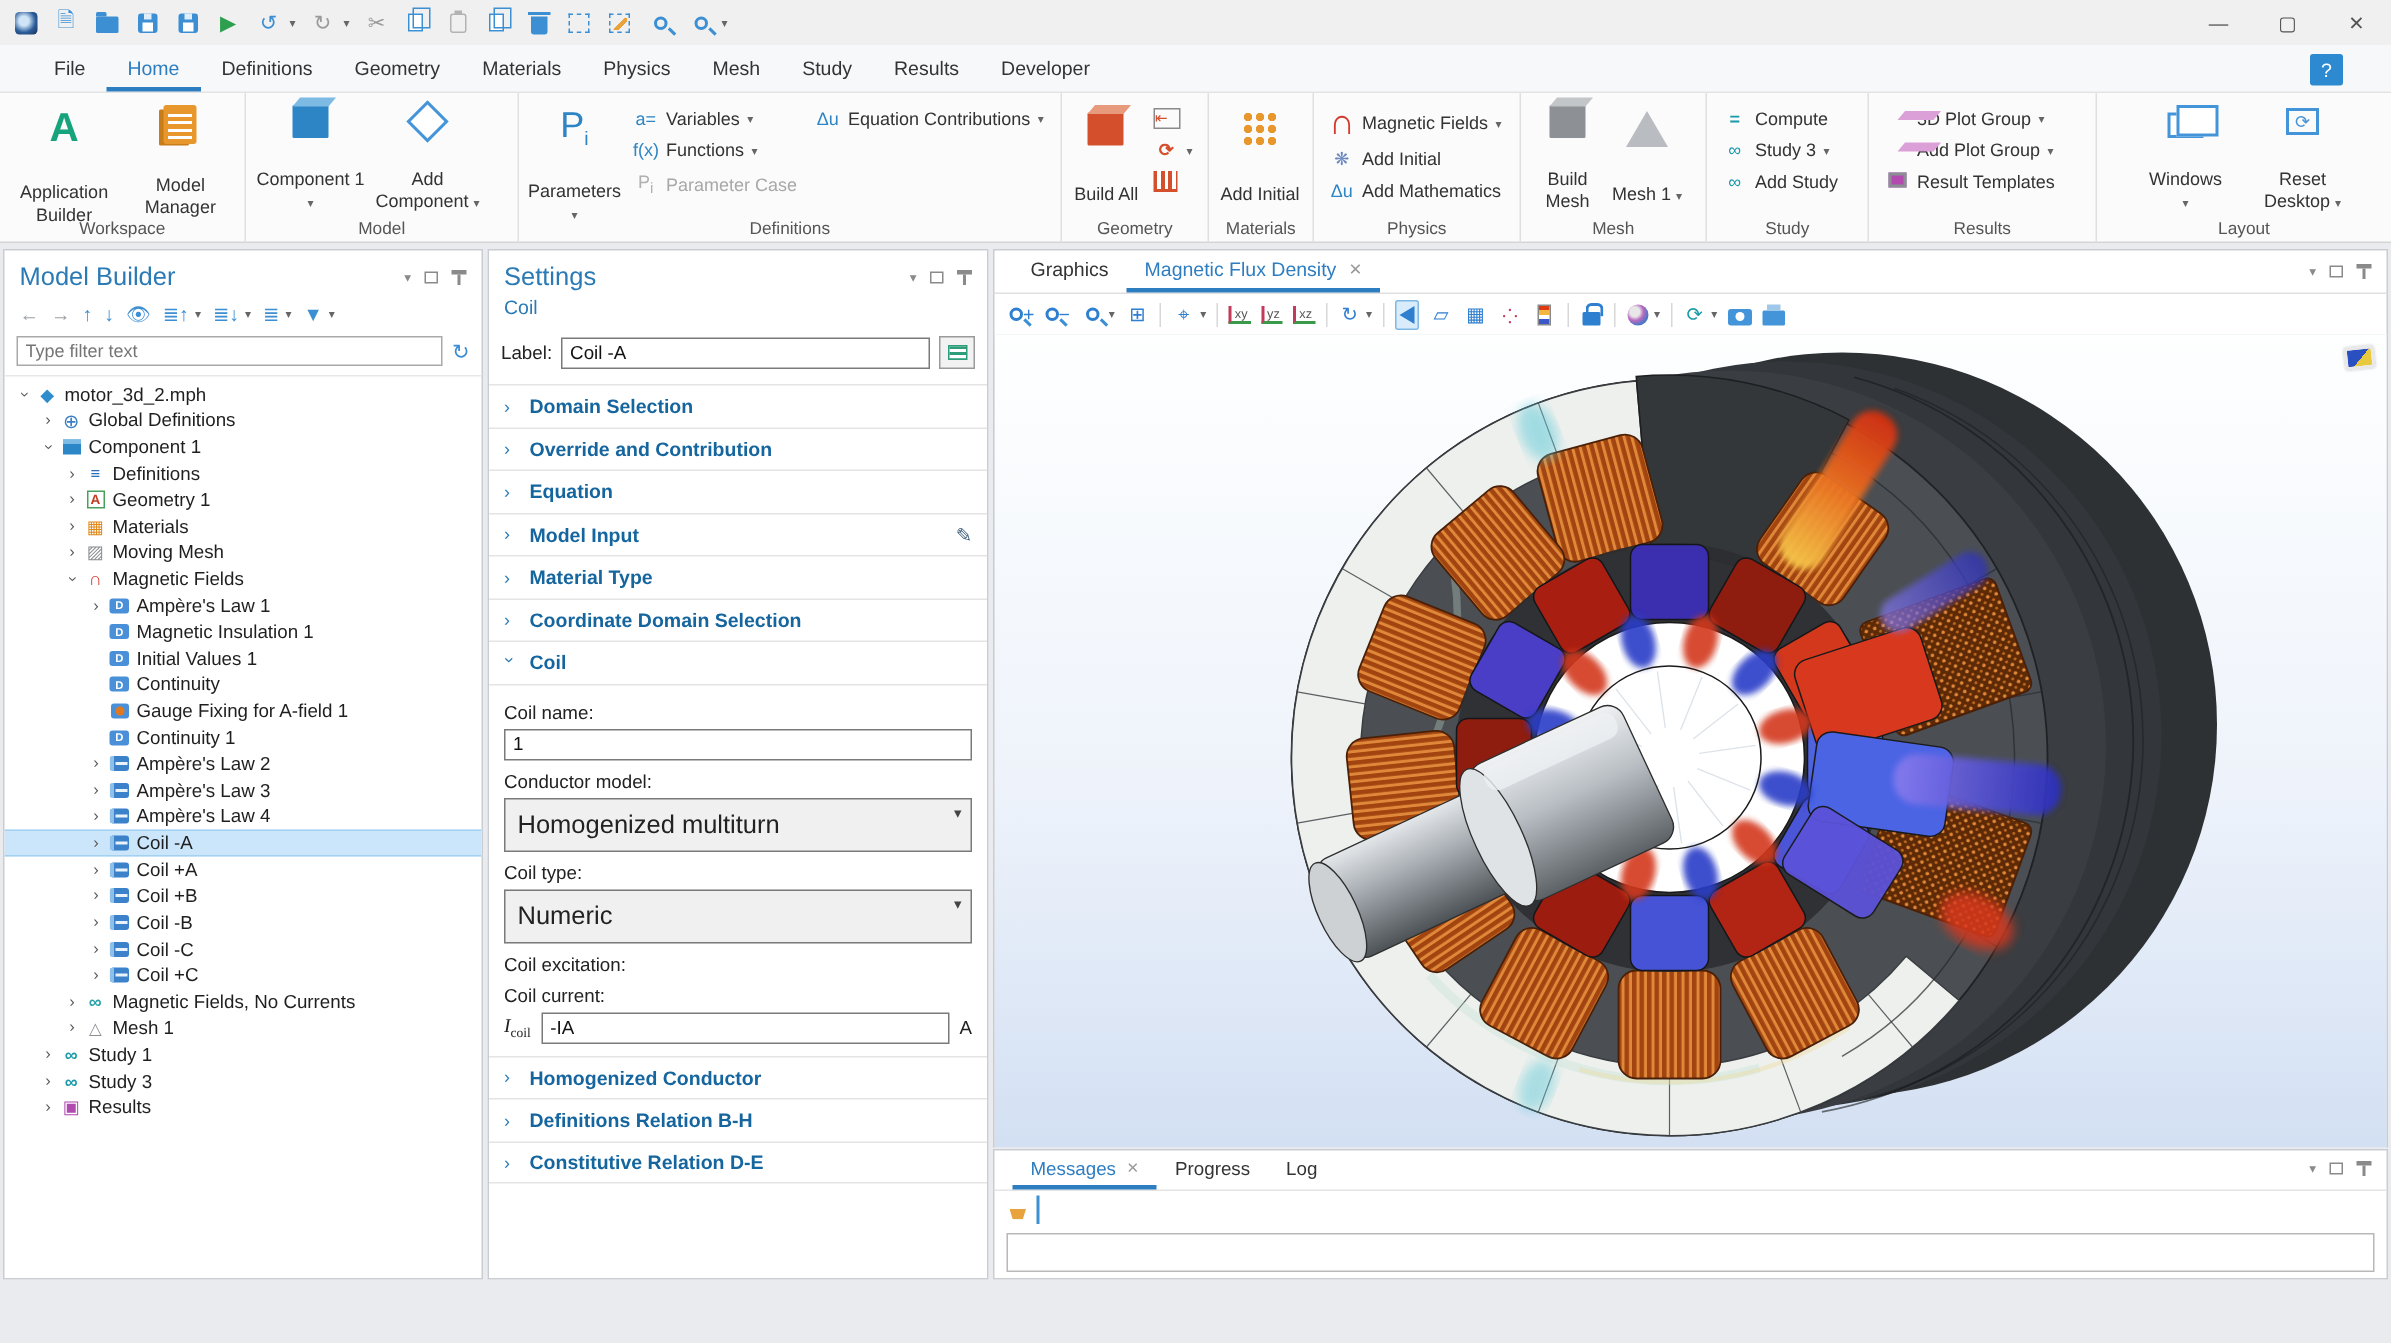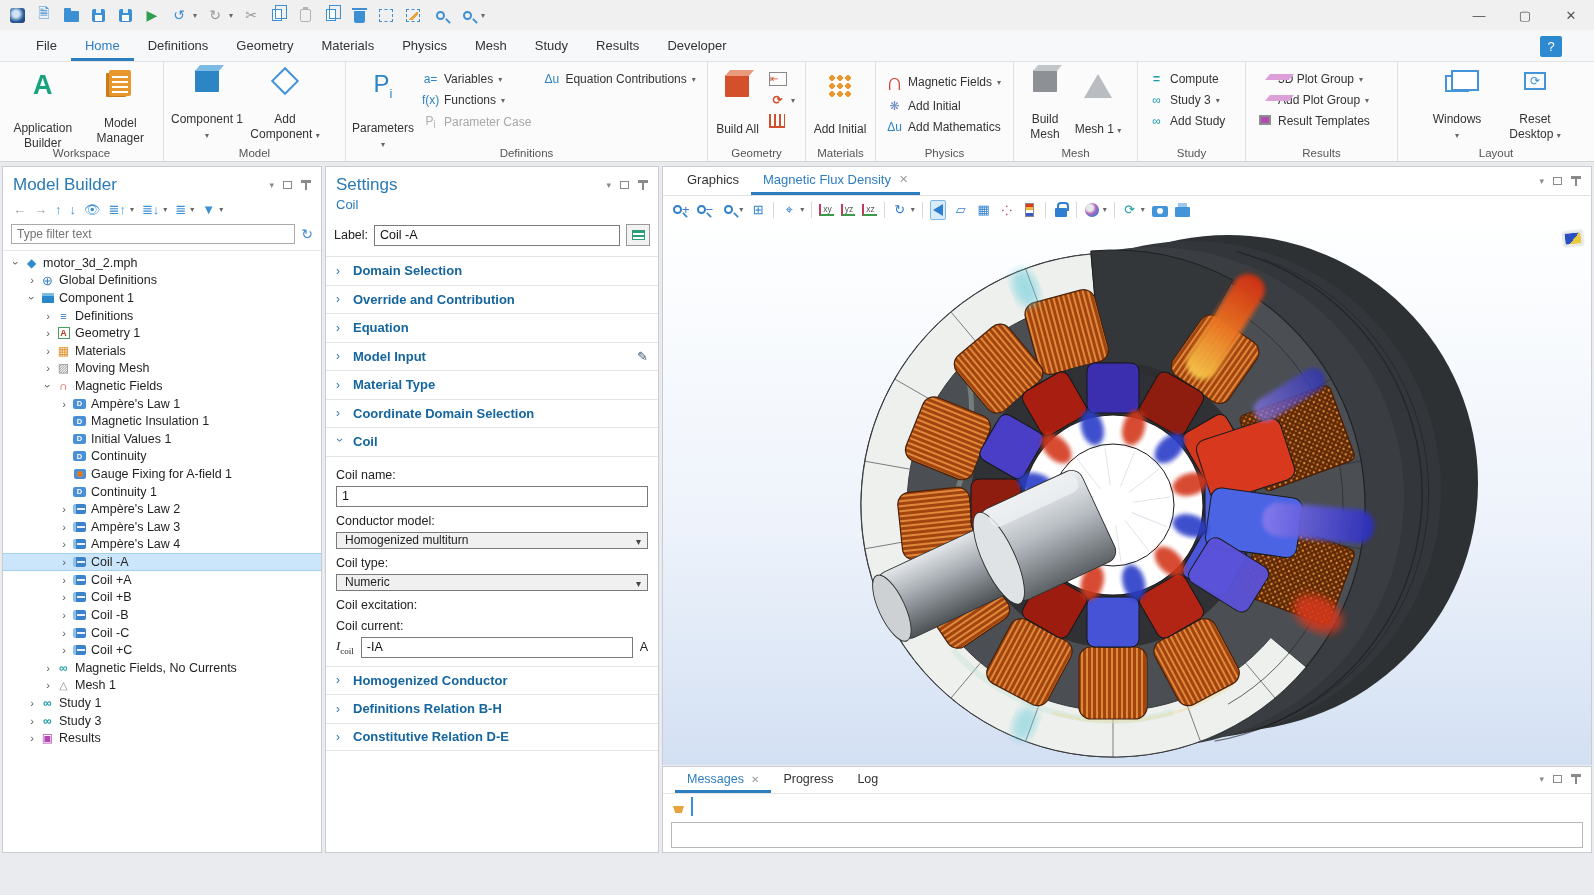--- a/index.html
+++ b/index.html
@@ -123,21 +123,21 @@
   .txt-input { flex:1; height:21px; border:1px solid #7a7a7a; font-size:12.5px; padding:0 5px; color:#111; background:#fff; font-family:"Liberation Sans",sans-serif; }
   .label-btn { width:24px; height:22px; border:1px solid #9a9a9a; background:#f2f2f2; display:flex; align-items:center; justify-content:center; }
   .label-btn .g { width:13px; height:10px; background:repeating-linear-gradient(#2e9e7a 0 2px, #fff 2px 4px); border:1px solid #2e9e7a; }
   .section { display:flex; align-items:center; height:28.5px; border-top:1px solid #e4e4e4; padding:0 10px; gap:9px; }
   .section .schev { color:#2a7ab5; font-size:12px; width:8px; }
   .section .schev.exp { transform:rotate(90deg); }
   .section .stitle { color:#15659e; font-size:13px; font-weight:600; flex:1; }
   .sec-icon { color:#3b5b77; font-size:13px; }
   .fields { padding:4px 10px 8px; border-top:1px solid #e4e4e4; }
   .flabel { font-size:12.5px; color:#222; margin:7px 0 4px; }
-  .fsel { height:17px; background:#f0f0f0; border:1px solid #7a7a7a; display:flex; align-items:center; font-size:12px; padding-left:8px; position:relative; }
+  .fsel { height:36px; background:#f0f0f0; border:1px solid #7a7a7a; display:flex; align-items:center; font-size:17px; padding-left:8px; position:relative; }
   .fsel::after { content:"▾"; position:absolute; right:6px; top:3px; font-size:10px; color:#444; }
   .cur-row { display:flex; align-items:center; gap:7px; margin-top:2px; }
   .isym { font-family:"Liberation Serif", serif; font-style:italic; font-size:13px; }
   .isym sub { font-size:9px; font-style:normal; }
   .unit { font-size:12.5px; color:#222; }
 
   
   .gtabs { position:absolute; left:662px; top:166px; width:930px; height:30px; background:#fff; border:1px solid #c9cdd2; border-bottom:1px solid #e0e0e0; display:flex; align-items:flex-end; padding-left:12px; }
   .gtab { font-size:13px; color:#333; padding:6px 12px 8px; display:flex; gap:8px; align-items:center; }
   .gtab.active { color:#2d7dc1; border-bottom:3px solid #2d7dc1; padding-bottom:5px; }

